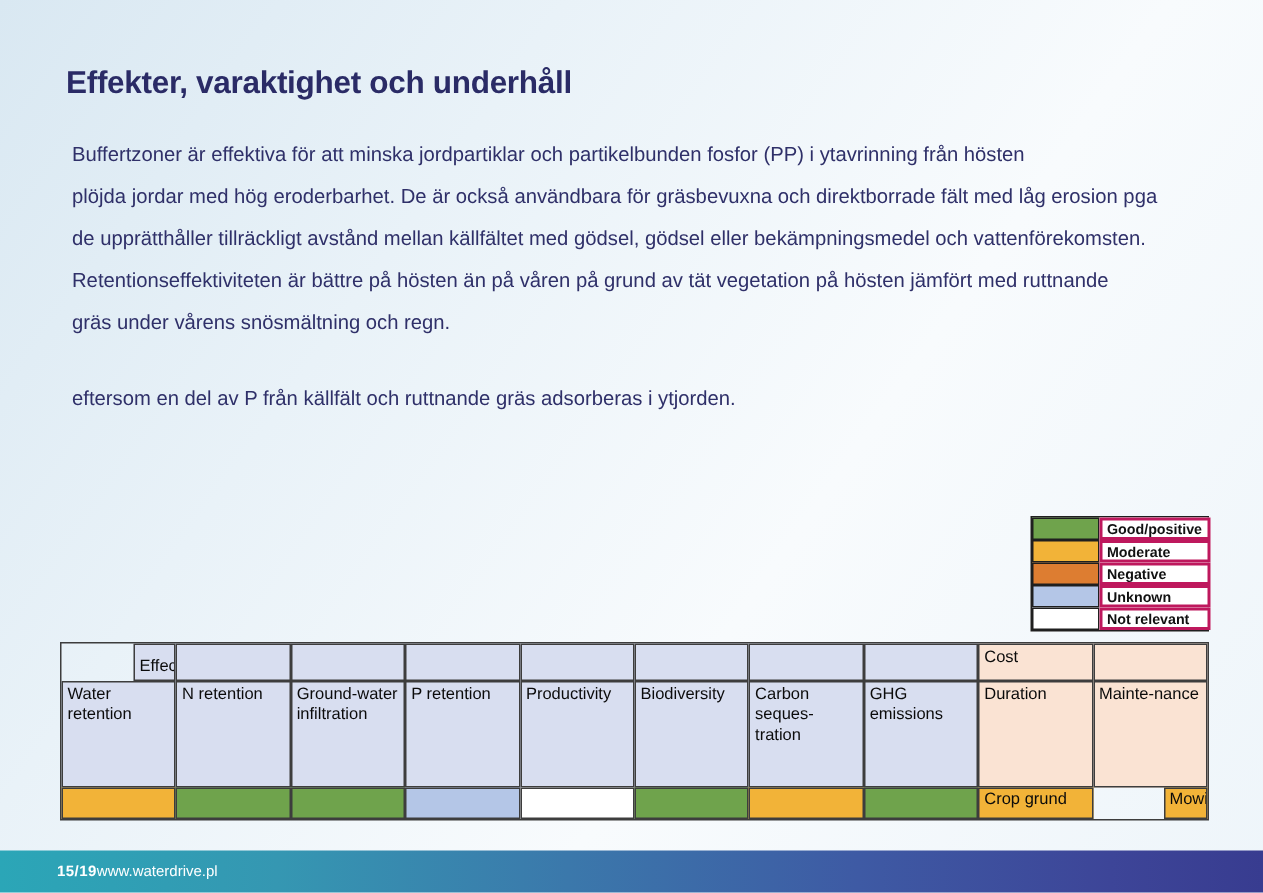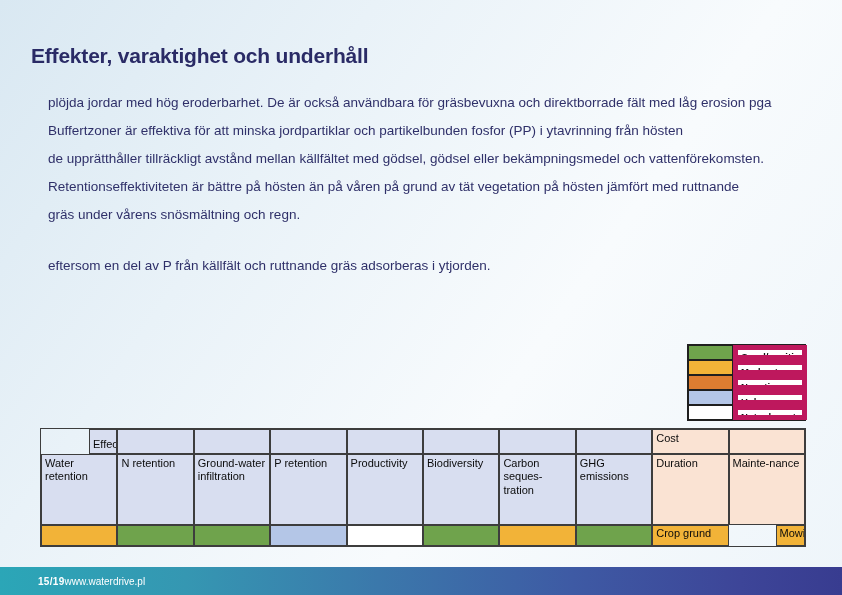--- a/index.html
+++ b/index.html
@@ -5,21 +5,21 @@
   * { margin: 0; padding: 0; box-sizing: border-box; }
   html, body { width: 842px; height: 595px; }
   body {
     font-family: "Liberation Sans", sans-serif;
     position: relative;
     overflow: hidden;
     background: linear-gradient(125deg, #d9e8f2 0%, #e9f2f8 30%, #f8fbfd 62%, #eef5fa 100%);
   }
   .slide-title {
     position: absolute;
-    left: 31px; top: 44px;
+    left: 44px; top: 44px;
     font-size: 21px;
     font-weight: 700;
     letter-spacing: -0.2px;
     color: #2a2b66;
   }
   .paragraph {
     position: absolute;
     left: 48px;
     color: #2f3069;
     font-size: 13.5px;
@@ -37,21 +37,21 @@
     display: grid;
     grid-template-columns: 45px 74px;
     grid-auto-rows: 15px;
     border: 1px solid #1f1f1f;
     background: #fff;
   }
   .legend-swatch {
     border: 1px solid #1f1f1f;
   }
   .legend-label {
-    border: 5px solid #be185d;
+    border: 2px solid #be185d;
     font-size: 9.5px;
     font-weight: 700;
     color: #111;
     padding: 1px 0 0 3px;
     white-space: nowrap;
     overflow: hidden;
     background: #fff;
   }
 
   
@@ -92,22 +92,22 @@
   }
   .footer-page { margin-left: 38px; font-weight: 700; letter-spacing: 0.3px; }
   .footer-url  { margin-right: 36px; font-weight: 400; }
 </style>
 </head>
 <body>
 
 <h1 class="slide-title">Effekter, varaktighet och underhåll</h1>
 
 <div class="paragraph paragraph-1">
+  <div>Buffertzoner är effektiva för att minska jordpartiklar och partikelbunden fosfor (PP) i ytavrinning från hösten</div>
   <div>plöjda jordar med hög eroderbarhet. De är också användbara för gräsbevuxna och direktborrade fält med låg erosion pga</div>
-  <div>Buffertzoner är effektiva för att minska jordpartiklar och partikelbunden fosfor (PP) i ytavrinning från hösten</div>
   <div>de upprätthåller tillräckligt avstånd mellan källfältet med gödsel, gödsel eller bekämpningsmedel och vattenförekomsten.</div>
   <div>Retentionseffektiviteten är bättre på hösten än på våren på grund av tät vegetation på hösten jämfört med ruttnande</div>
   <div>gräs under vårens snösmältning och regn.</div>
 </div>
 
 <div class="paragraph paragraph-2">
   <div>eftersom en del av P från källfält och ruttnande gräs adsorberas i ytjorden.</div>
 </div>
 
 <div class="legend">

